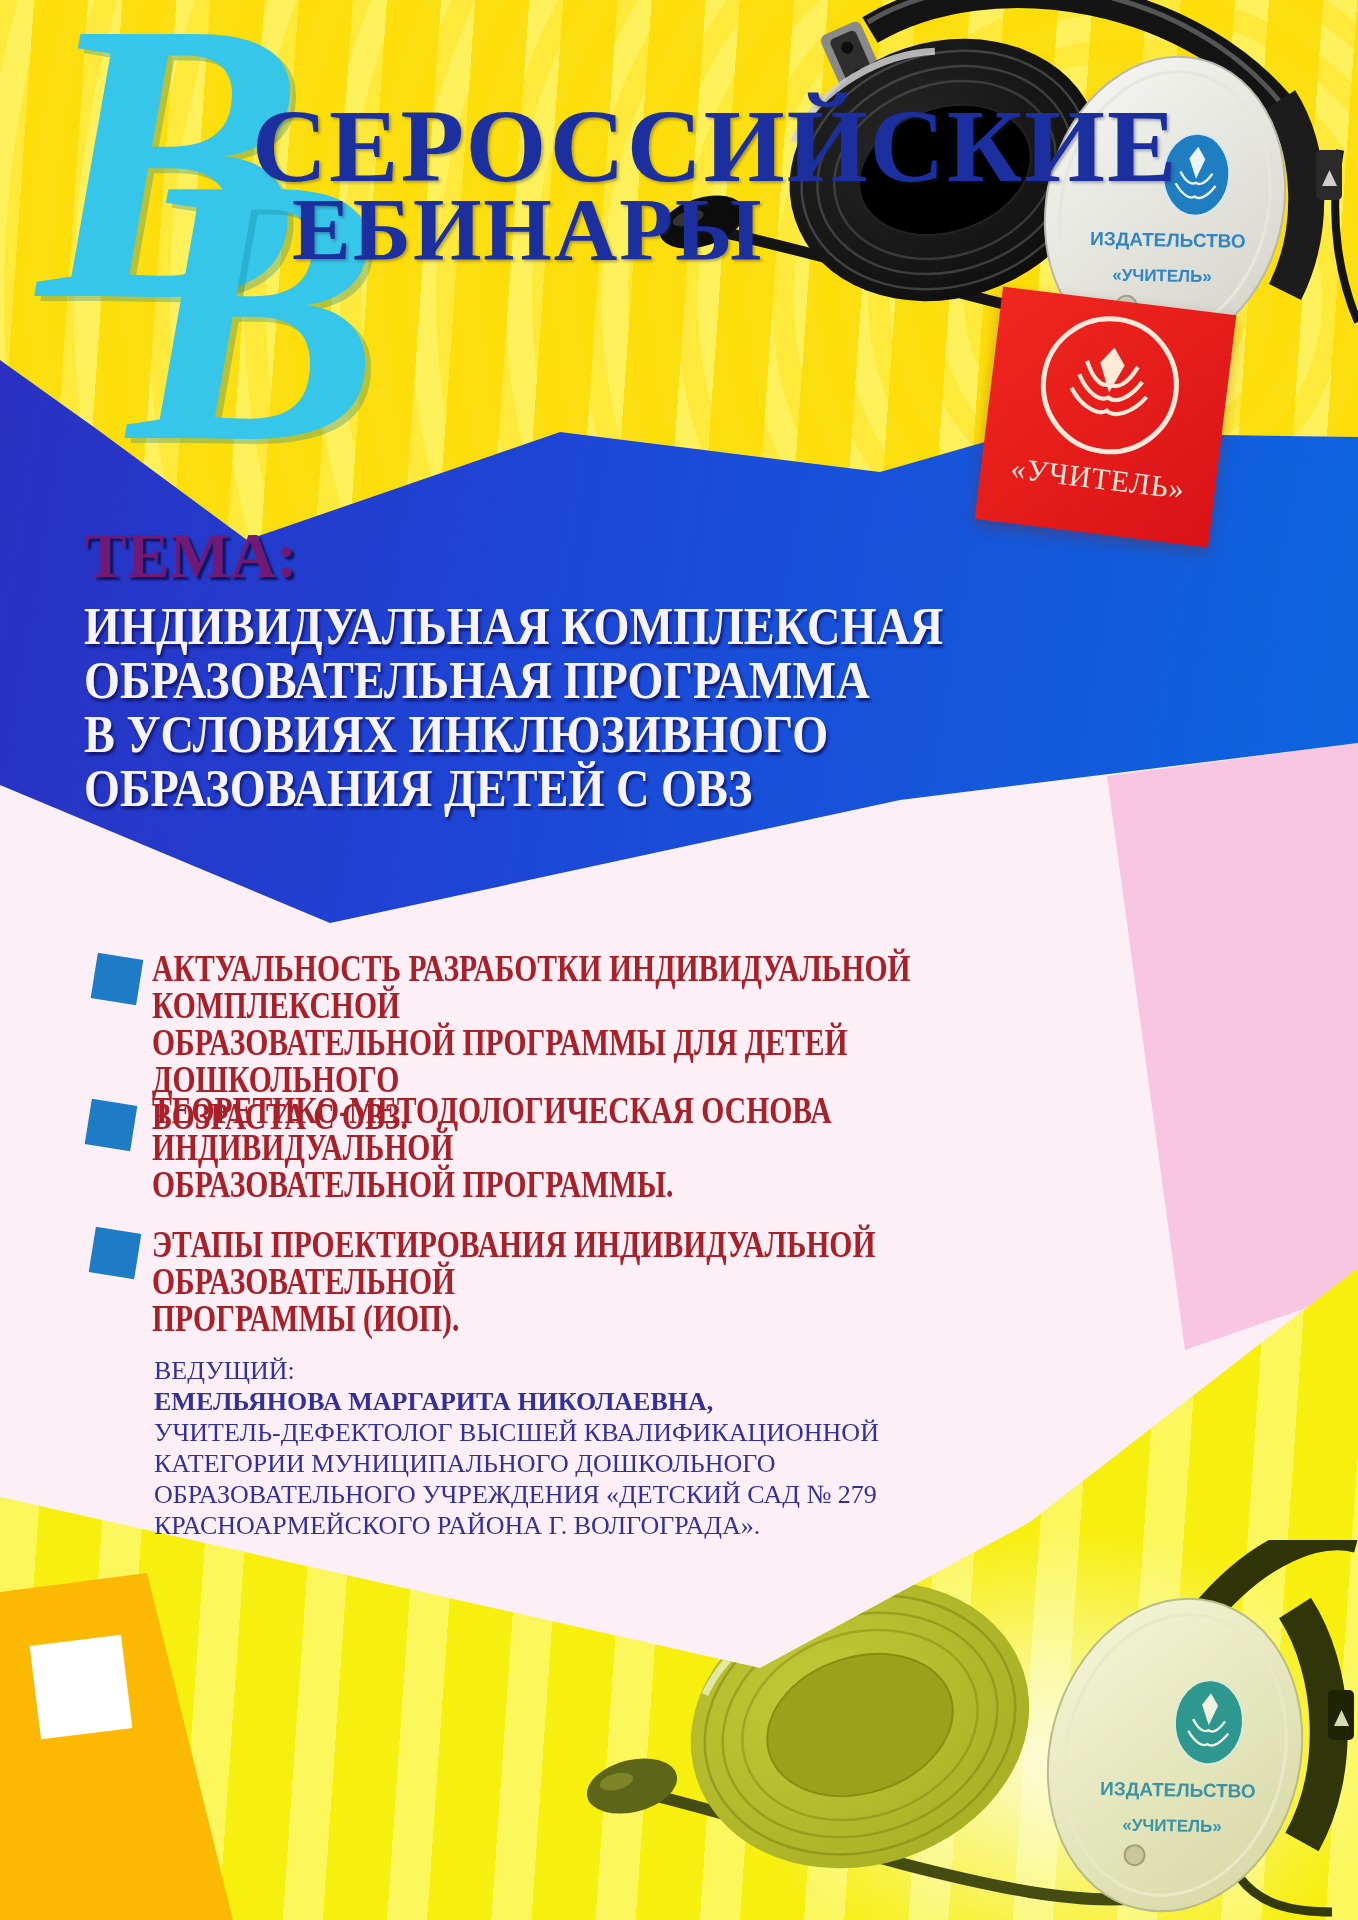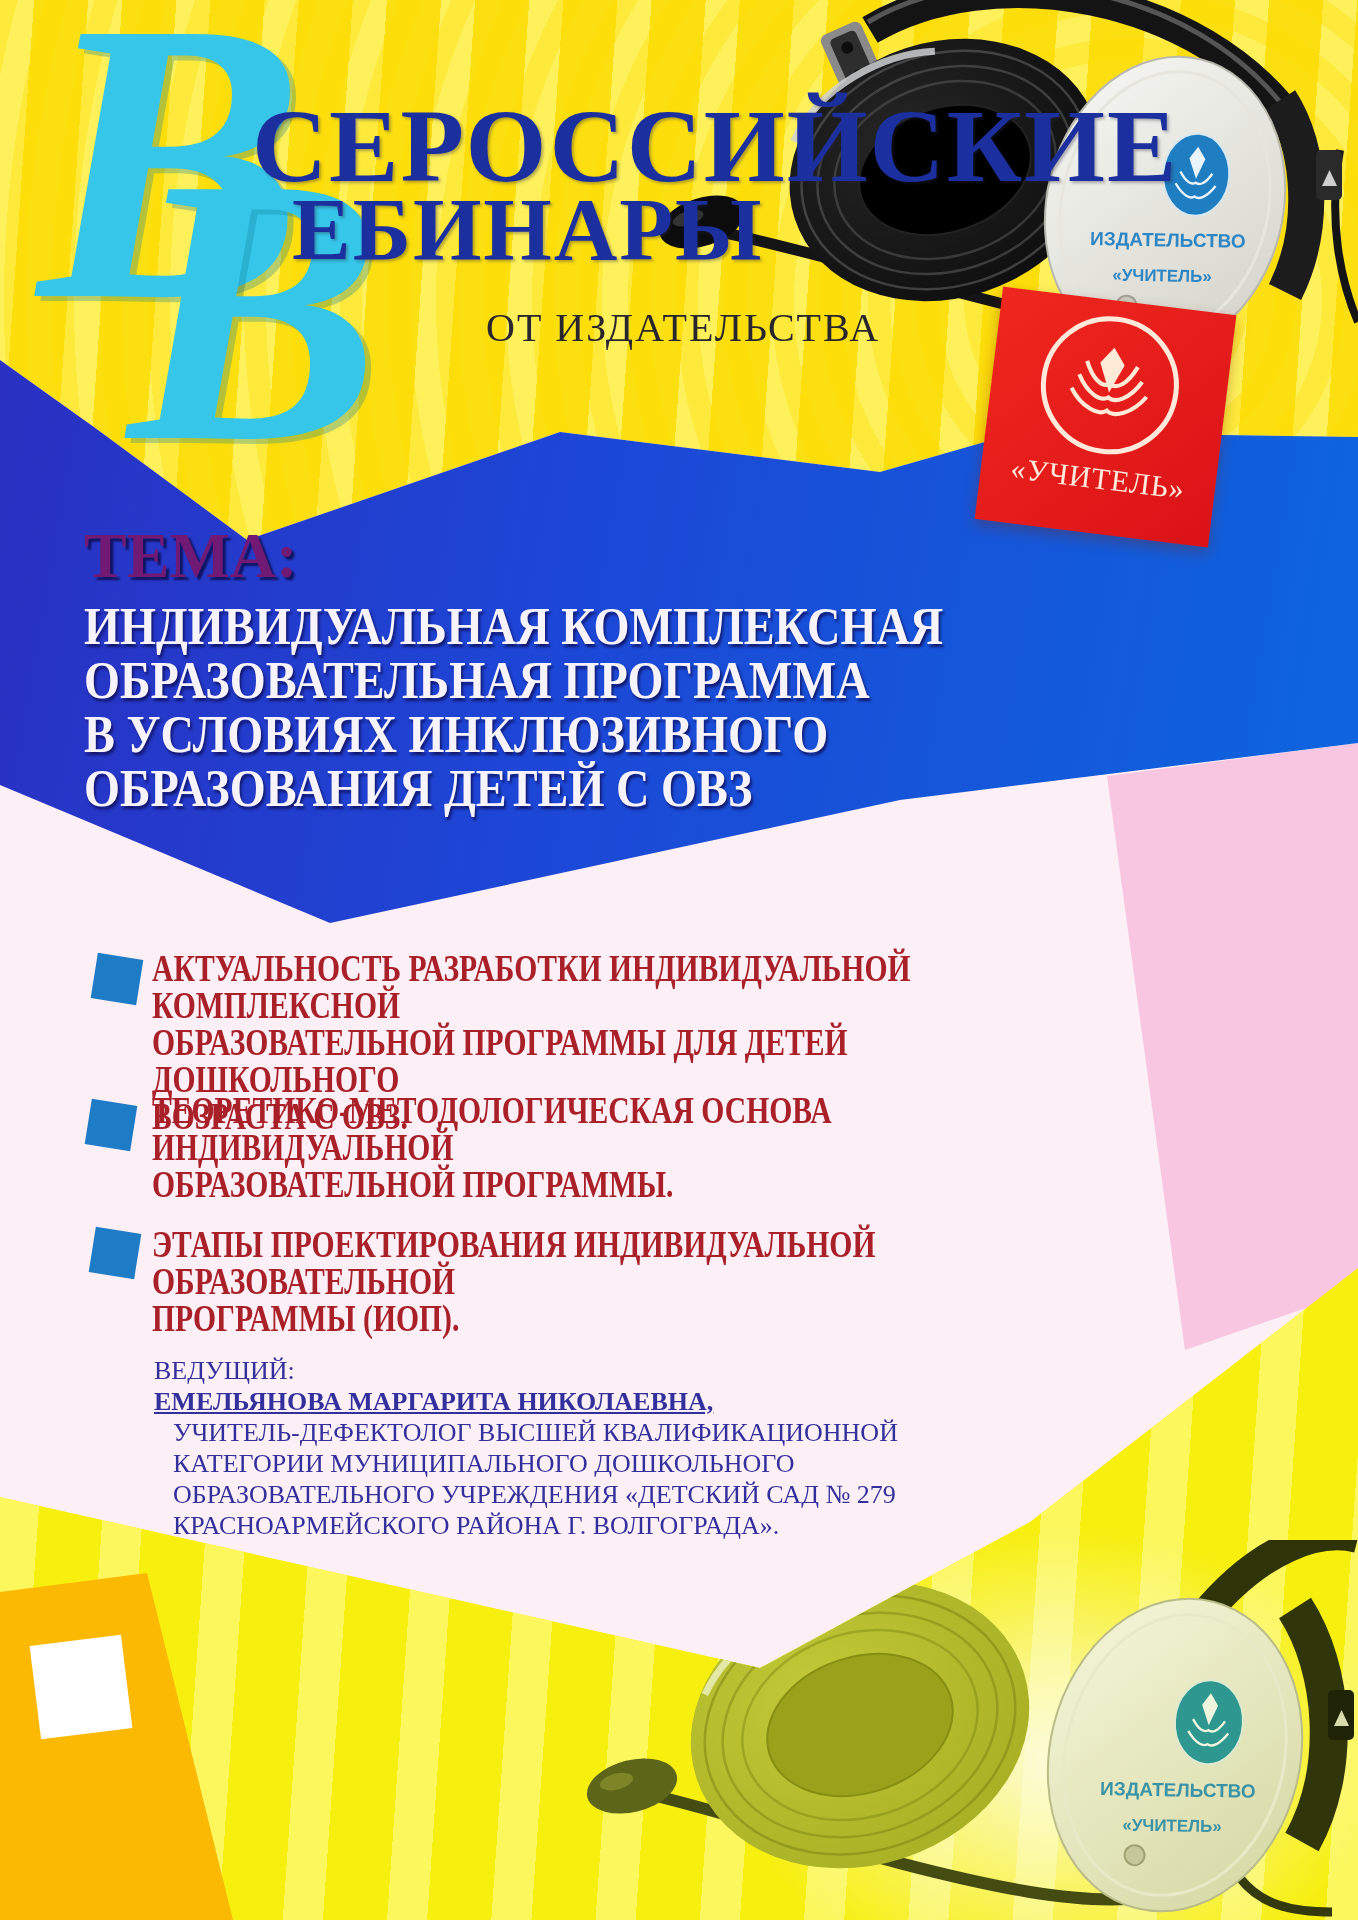--- a/index.html
+++ b/index.html
@@ -69,22 +69,22 @@
   
   .bullet-marker{position:absolute;width:46px;height:46px;background:#1e7bc6;transform:rotate(9deg);z-index:5;}
   .m1{left:94px;top:956px;} .m2{left:88px;top:1102px;} .m3{left:92px;top:1230px;}
   .bullet-text{position:absolute;left:152px;font-size:38px;font-weight:bold;color:#a92028;
     line-height:37px;white-space:pre-line;z-index:5;transform:scaleX(.78);transform-origin:left top;width:1200px;}
   .t1{top:950px;} .t2{top:1092px;} .t3{top:1226px;}
 
   
   .presenter{position:absolute;left:154px;top:1355px;font-size:26px;color:#32309c;
     line-height:31px;z-index:5;width:1150px;}
-  .presenter .name{font-weight:bold;text-decoration:underline;}
-  .presenter .desc{white-space:pre-line;margin-left:19px;}
+  .presenter .name{font-weight:bold;}
+  .presenter .desc{white-space:pre-line;}
 
   .hs{position:absolute;}
 </style>
 </head>
 <body>
 
 <div id="poster">
 
   <div class="layer pink-wedge"></div>
 
@@ -201,21 +201,20 @@
     </svg>
   </div>
 
   <div class="layer orange-corner"></div>
   <div class="white-square"></div>
 
   <div class="b-init b1">В</div>
   <div class="brand-caps caps1">СЕРОССИЙСКИЕ</div>
   <div class="b-init b2">В</div>
   <div class="brand-caps caps2">ЕБИНАРЫ</div>
-  <div class="from-pub">ОТ ИЗДАТЕЛЬСТВА</div>
 
   <div class="logo-card">
     <div class="logo-ring">
       <svg width="92" height="92" viewBox="0 0 90 90">
         <g stroke="#ffead8" fill="none" stroke-width="4">
           <path d="M8 52 C20 70 38 76 45 70 C52 76 70 70 82 52"></path>
           <path d="M14 38 C24 56 38 62 45 57 C52 62 66 56 76 38"></path>
           <path d="M20 24 C28 42 38 48 45 44 C52 48 62 42 70 24"></path>
         </g>
         <path d="M45 8 L57 24 L45 52 L33 24 Z" fill="#ffead8"></path>

